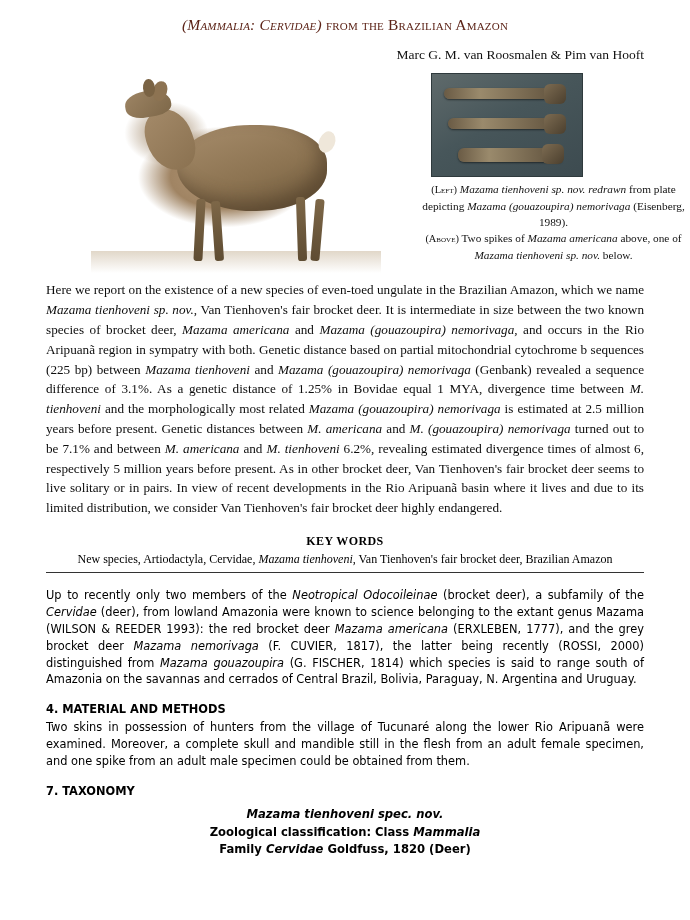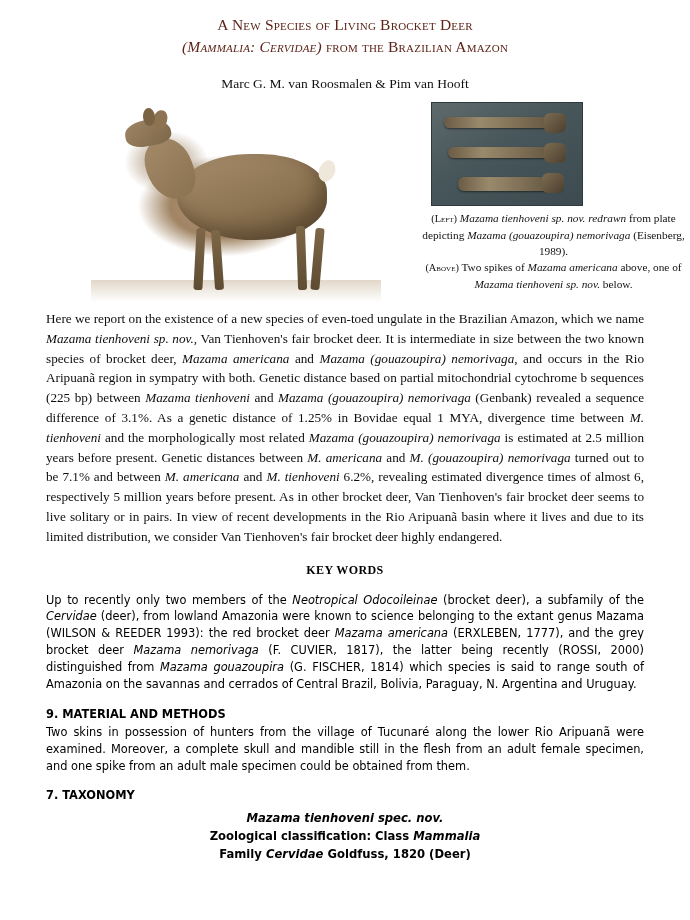--- a/index.html
+++ b/index.html
@@ -35,22 +35,22 @@
     display: block;
   }
   .smallcaps {
     font-variant: small-caps;
   }
   .ital {
     font-style: italic;
   }
 
   .authors {
-    text-align: center;
-    margin-top: 17px;
+    text-align: right;
+    margin-top: 11px;
     font-size: 13.5px;
     color: #111;
   }
 
   
   .figures {
     position: relative;
     margin-top: 10px;
     height: 200px;
   }
@@ -248,21 +248,20 @@
     line-height: 1.52;
   }
   .taxonomy .row { display: block; }
 </style>
 </head>
 <body>
 
 <div class="page">
 
   <div class="title">
-    <span class="line smallcaps">A New Species of Living Brocket Deer</span>
     <span class="line">
       <span class="ital smallcaps">(Mammalia: Cervidae)</span><span class="smallcaps"> from the Brazilian Amazon</span>
     </span>
   </div>
 
   <div class="authors">Marc G. M. van Roosmalen &amp; Pim van Hooft</div>
 
   <div class="figures">
 
     <div class="deer-photo">
@@ -295,29 +294,32 @@
       <span class="lbl">(Above)</span><span> Two spikes of </span><span class="ital">Mazama americana</span><span> above,</span>
       <span>one of </span><span class="ital">Mazama tienhoveni sp. nov.</span><span> below.</span>
     </div>
   </div>
 
   <div class="abstract">
     <span>Here we report on the existence of a new species of even-toed ungulate in the Brazilian Amazon, which we name </span><span class="ital">Mazama tienhoveni sp. nov.</span><span>, Van Tienhoven's fair brocket deer. It is intermediate in size between the two known species of brocket deer, </span><span class="ital">Mazama americana</span><span> and </span><span class="ital">Mazama (gouazoupira) nemorivaga</span><span>, and occurs in the Rio Aripuanã region in sympatry with both. Genetic distance based on partial mitochondrial cytochrome b sequences (225 bp) between </span><span class="ital">Mazama tienhoveni</span><span> and </span><span class="ital">Mazama (gouazoupira) nemorivaga</span><span> (Genbank) revealed a sequence difference of 3.1%. As a genetic distance of 1.25% in Bovidae equal 1 MYA, divergence time between </span><span class="ital">M. tienhoveni</span><span> and the morphologically most related </span><span class="ital">Mazama (gouazoupira) nemorivaga</span><span> is estimated at 2.5 million years before present. Genetic distances between </span><span class="ital">M. americana</span><span> and </span><span class="ital">M. (gouazoupira) nemorivaga</span><span> turned out to be 7.1% and between </span><span class="ital">M. americana</span><span> and </span><span class="ital">M. tienhoveni</span><span> 6.2%, revealing estimated divergence times of almost 6, respectively 5 million years before present. As in other brocket deer, Van Tienhoven's fair brocket deer seems to live solitary or in pairs. In view of recent developments in the Rio Aripuanã basin where it lives and due to its limited distribution, we consider Van Tienhoven's fair brocket deer highly endangered.</span>
   </div>
 
   <div class="keywords-head">KEY WORDS</div>
+  <div class="keywords-body">
+    <span>New species, Artiodactyla, Cervidae, </span><span class="ital">Mazama tienhoveni</span><span>, Van Tienhoven's fair brocket deer, Brazilian Amazon</span>
+  </div>
 
   <div class="section">
     <p>
       <span>Up to recently only two members of the </span><span class="ital">Neotropical Odocoileinae</span><span> (brocket deer), a subfamily of the </span><span class="ital">Cervidae</span><span> (deer), from lowland Amazonia were known to science belonging to the extant genus Mazama (WILSON &amp; REEDER 1993): the red brocket deer </span><span class="ital">Mazama americana</span><span> (ERXLEBEN, 1777), and the grey brocket deer </span><span class="ital">Mazama nemorivaga</span><span> (F. CUVIER, 1817), the latter being recently (ROSSI, 2000) distinguished from </span><span class="ital">Mazama gouazoupira</span><span> (G. FISCHER, 1814) which species is said to range south of Amazonia on the savannas and cerrados of Central Brazil, Bolivia, Paraguay, N. Argentina and Uruguay.</span>
     </p>
   </div>
 
   <div class="section">
-    <h2>9. MATERIAL AND METHODS</h2>
+    <h2>4. MATERIAL AND METHODS</h2>
     <p>Two skins in possession of hunters from the village of Tucunaré along the lower Rio Aripuanã were examined. Moreover, a complete skull and mandible still in the flesh from an adult female specimen, and one spike from an adult male specimen could be obtained from them.</p>
   </div>
 
   <div class="section">
     <h2>7. TAXONOMY</h2>
     <div class="taxonomy">
       <span class="row"><span></span><span class="ital">Mazama tienhoveni spec. nov.</span><span></span></span>
       <span class="row"><span>Zoological classification: Class </span><span class="ital">Mammalia</span><span></span></span>
       <span class="row"><span>Family </span><span class="ital">Cervidae</span><span> Goldfuss, 1820 (Deer)</span></span>
 

